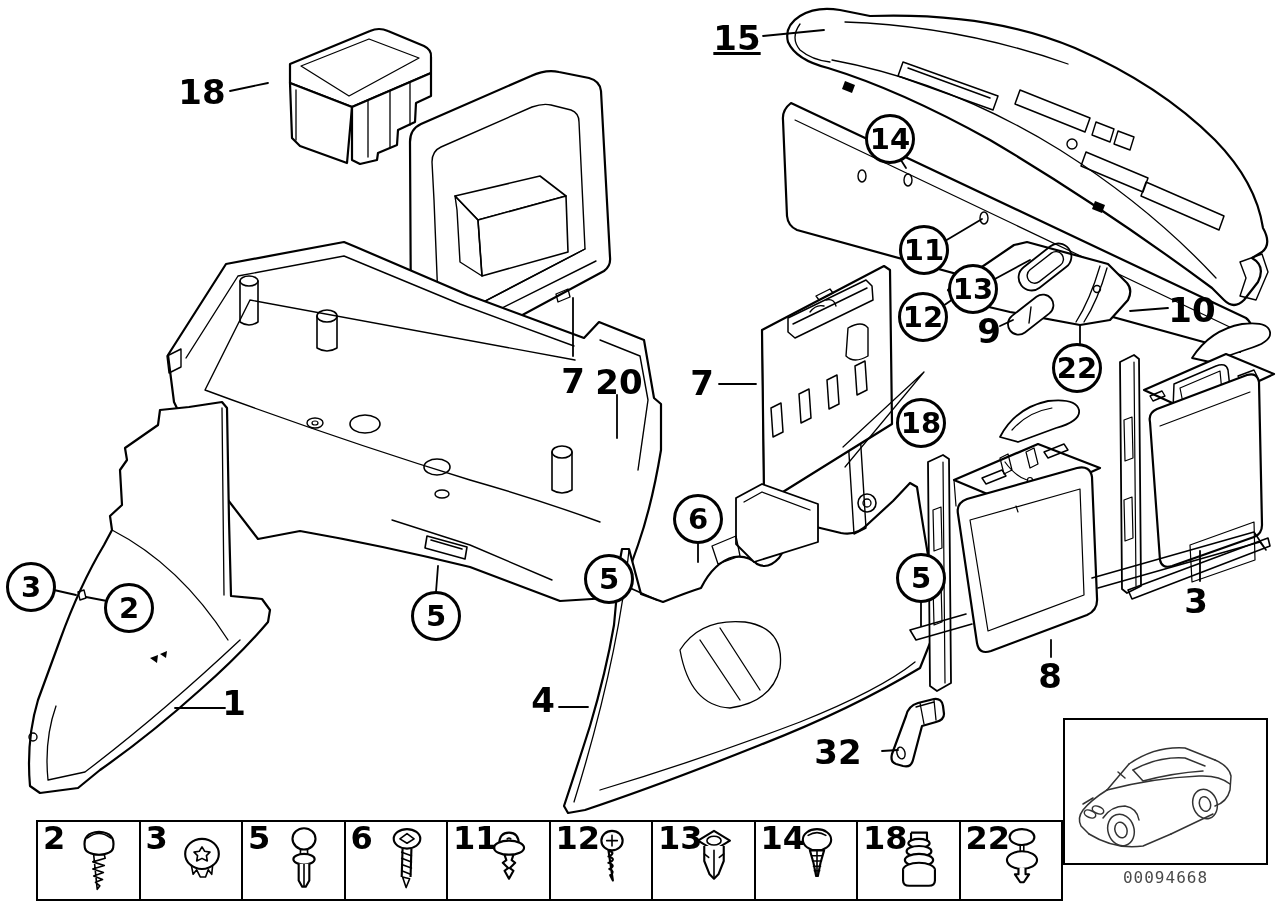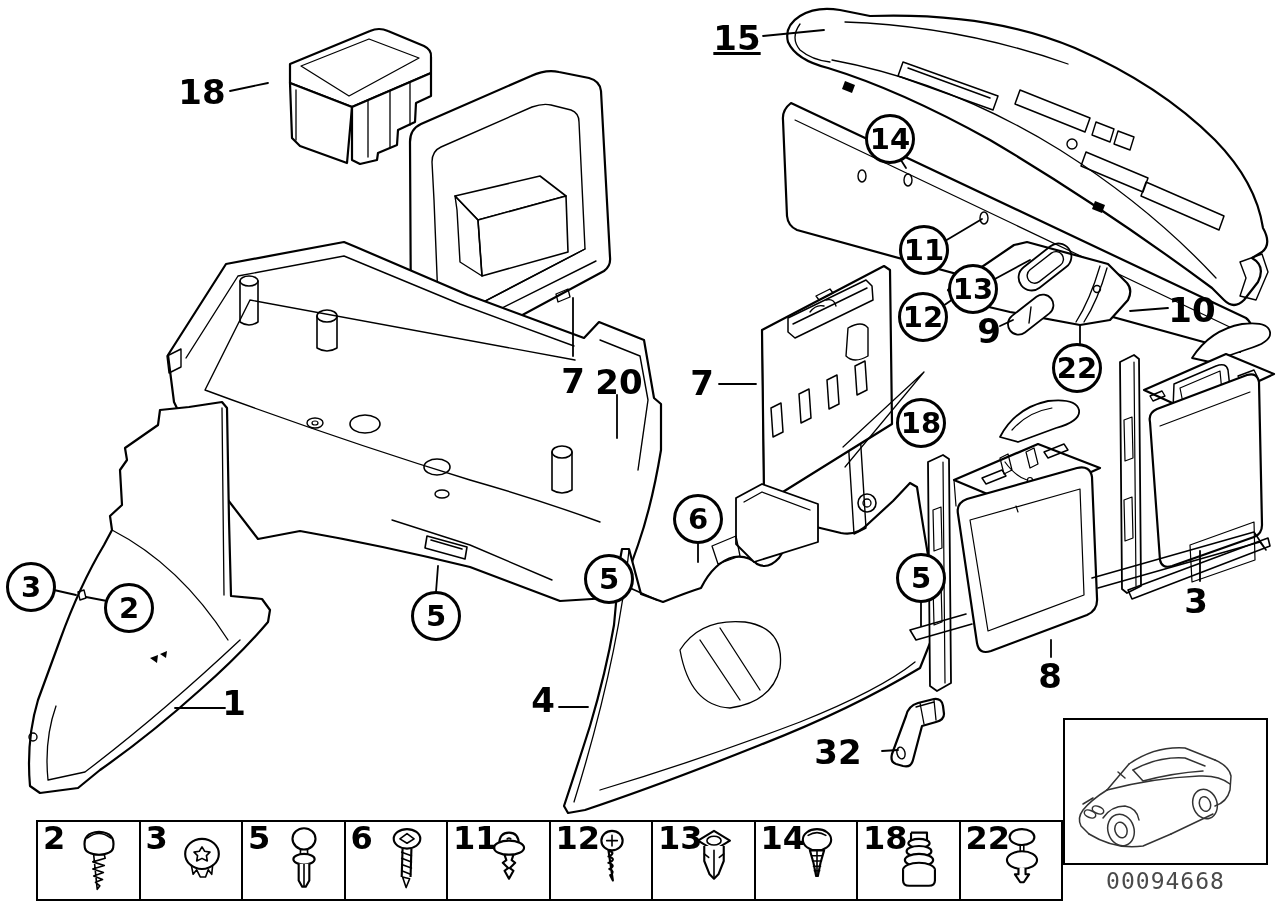--- a/index.html
+++ b/index.html
@@ -21,21 +21,21 @@
   .legend .cell:first-child{border-left:none;}
   .legend .num{position:absolute;left:5px;top:0px;font-weight:bold;font-size:32px;line-height:1;}
   .legend svg{display:block;margin-left:22px;}
   .legend .o{fill:#fff;stroke:#000;stroke-width:2.4;stroke-linejoin:round;}
   .legend .i{fill:none;stroke:#000;stroke-width:1.8;stroke-linecap:round;stroke-linejoin:round;}
   
   .car-box{position:absolute;left:1063px;top:718px;width:205px;height:147px;
            border:2px solid #000;box-sizing:border-box;background:#fff;}
   .diagram-number{position:absolute;left:1063px;top:868px;width:205px;text-align:center;
            font-family:"DejaVu Sans Mono","Liberation Mono",monospace;
-           font-size:23px;color:#4a4a4a;letter-spacing:1px;}
+           font-size:16px;color:#4a4a4a;letter-spacing:1px;}
 </style>
 </head>
 <body>
 
 <div class="stage">
 
   <svg class="art" width="1288" height="910" viewBox="0 0 1288 910" fill="none" stroke="#000" stroke-width="2.2" stroke-linejoin="round" stroke-linecap="round">
 
     <g>
       <path fill="#fff" d="M290,64 L370,31 Q379,27 388,31 L424,46 Q432,50 431,57 L431,73 L352,107 L290,83 Z"></path>

